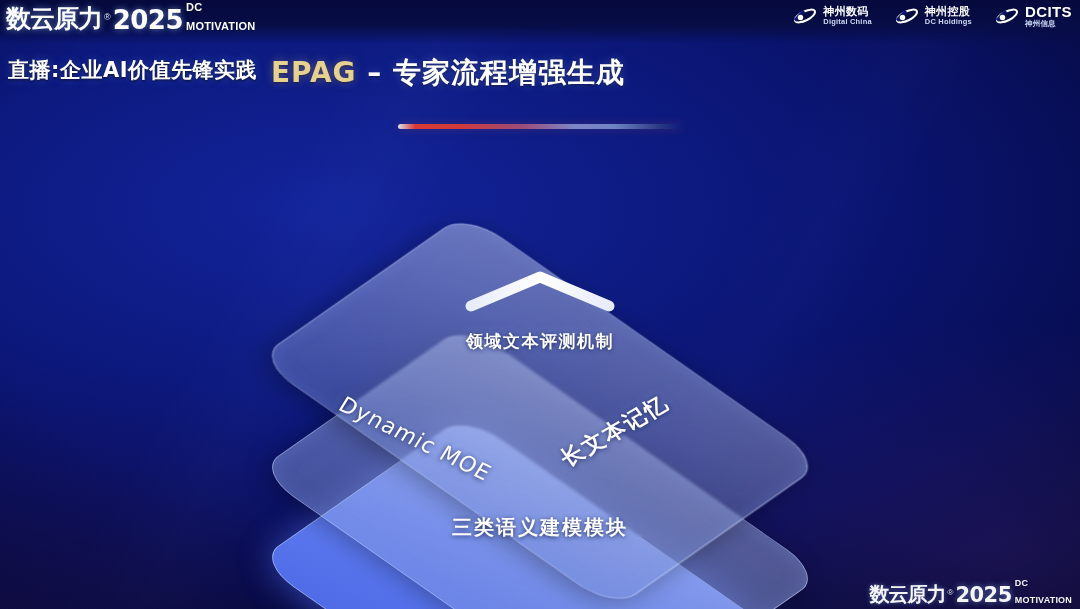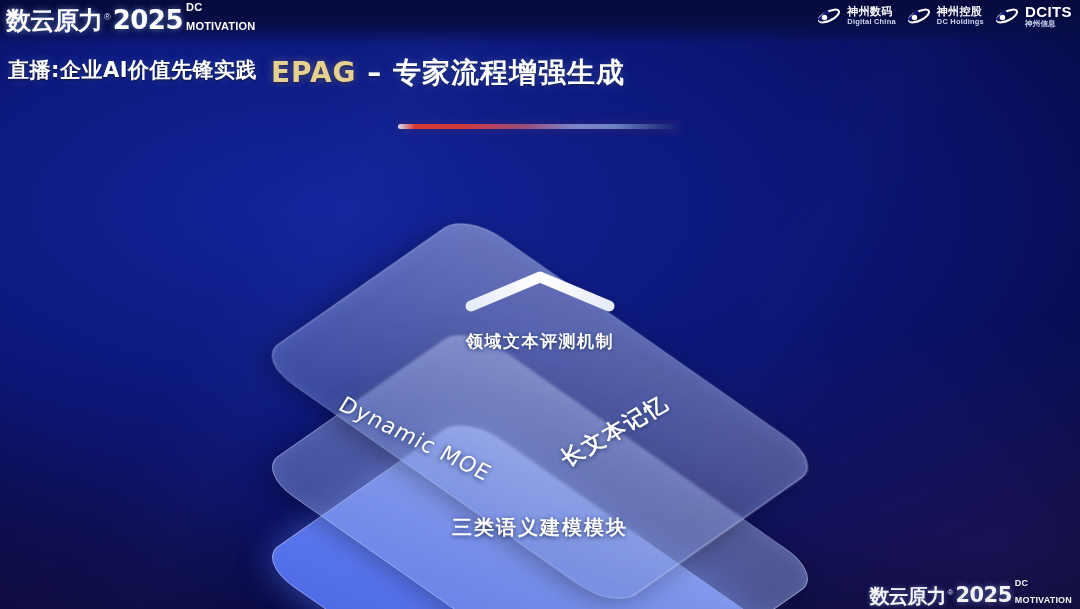--- a/index.html
+++ b/index.html
@@ -37,21 +37,21 @@
   #topband{
     position:absolute; left:0; top:0; width:1080px; height:44px;
     background:linear-gradient(180deg,#05093c 0%, #070d46 58%, rgba(8,16,86,0) 100%);
   }
   #brand-logo{
     position:absolute; left:6px; top:2px;
     display:flex; align-items:flex-end; gap:2px;
     white-space:nowrap;
   }
   .bl-cn{
-    font-family:Liberation Sans, sans-serif;
+    font-family:Liberation Mono, monospace;
     font-weight:bold; font-size:25px; letter-spacing:-1px;
     color:#ffffff; line-height:1;
     text-shadow:0 0 6px rgba(150,190,255,.65);
   }
   .bl-reg{ font-size:9px; color:#dfe8ff; vertical-align:super; line-height:1; position:relative; top:-11px; }
   .bl-year{
     font-family:"DejaVu Sans","Liberation Sans",sans-serif;
     font-weight:bold; font-size:26px; color:#ffffff; line-height:1;
     letter-spacing:-.5px; text-shadow:0 0 6px rgba(150,190,255,.6);
   }
@@ -67,21 +67,21 @@
     font-family:"DejaVu Sans","Liberation Sans",sans-serif;
     font-size:21px; font-weight:bold; color:#ffffff;
     letter-spacing:.5px;
     text-shadow:0 1px 3px rgba(0,0,0,.7), 0 0 10px rgba(110,160,255,.35);
     text-align:center;
   }
 
   
   #partner-logos{
     position:absolute; right:8px; top:4px;
-    display:flex; align-items:center; gap:10px;
+    display:flex; align-items:center; gap:22px;
   }
   .plogo{ display:flex; align-items:center; gap:5px; }
   .swirl{ width:26px; height:22px; flex:0 0 auto; }
   .ptxt{ display:flex; flex-direction:column; line-height:1.05; }
   .ptxt .t1{ font-size:11px; font-weight:bold; color:#ffffff; letter-spacing:.3px; white-space:nowrap; }
   .ptxt .t2{ font-size:7.5px; font-weight:bold; color:#cdd9f5; letter-spacing:.2px; white-space:nowrap; }
   .ptxt .big{ font-size:15px; font-weight:bold; color:#ffffff; letter-spacing:.4px; }
 
   
   #headline{

